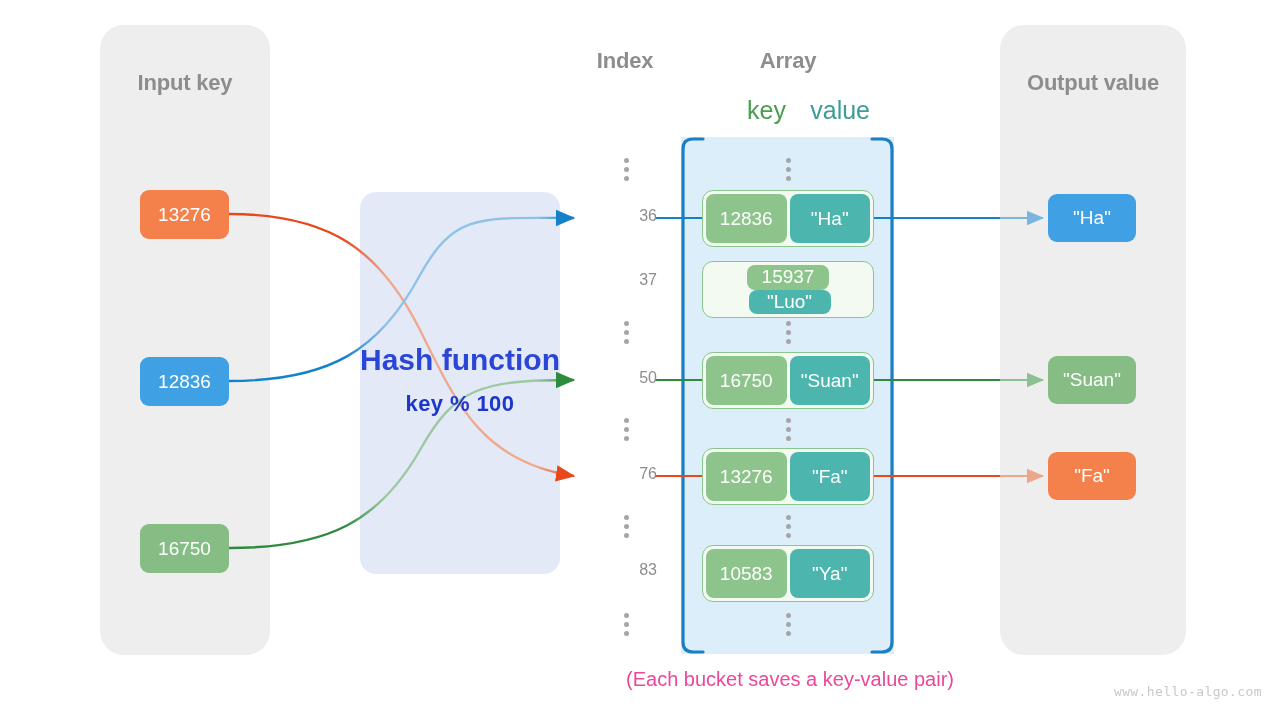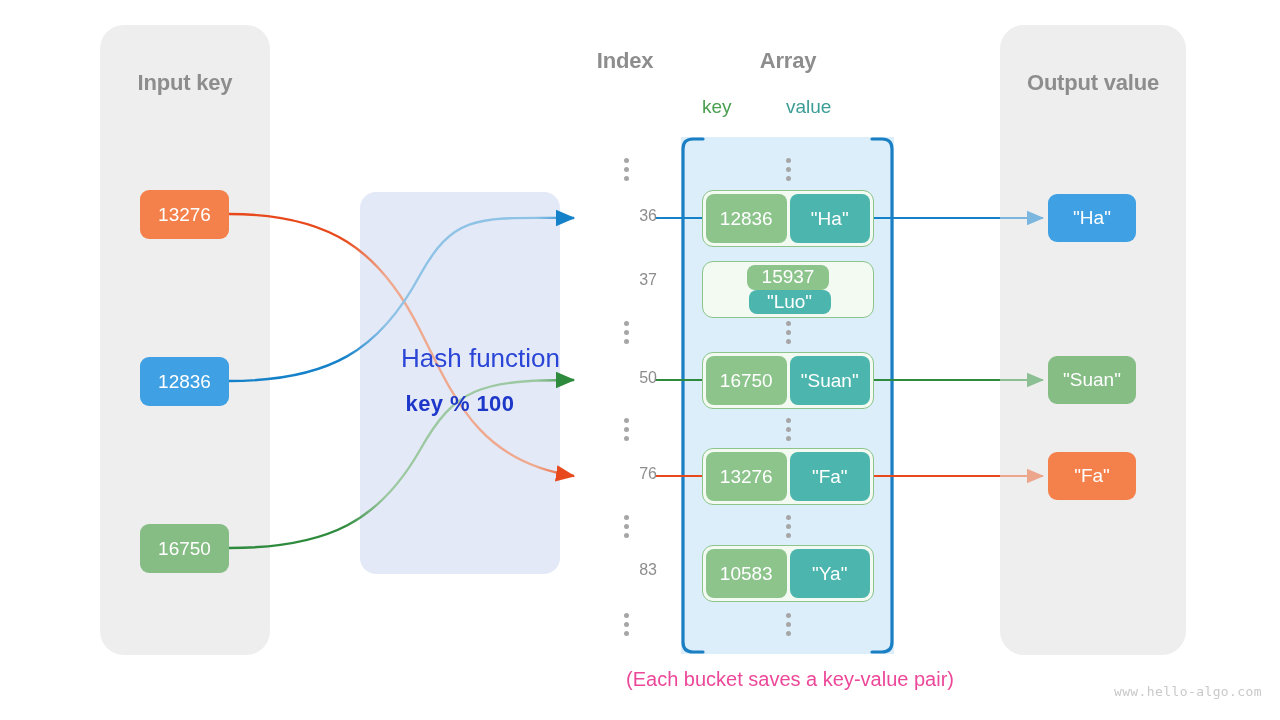--- a/index.html
+++ b/index.html
@@ -47,22 +47,22 @@
     font-weight: bold;
     color: #8d8d8d;
     text-align: center;
     letter-spacing: -0.2px;
   }
   #head-index { left: 565px; top: 48px; width: 120px; }
   #head-array { left: 700px; top: 48px; width: 176px; }
 
   .sub-head {
     position: absolute;
-    font-size: 19px;
-    text-align: left;
+    font-size: 25px;
+    text-align: right;
   }
   #sub-key   { left: 702px; top: 96px; width: 84px; color: #4a9e50; }
   #sub-value { left: 786px; top: 96px; width: 84px; color: #3c9d96; }
 
   
   .pill {
     position: absolute;
     border-radius: 9px;
     color: #ffffff;
     font-size: 19px;
@@ -91,23 +91,24 @@
     width: 200px;
     height: 382px;
     background: #e4e9f8;
     border-radius: 16px;
   }
   #hash-label {
     position: absolute;
     left: 360px;
     top: 343px;
     width: 200px;
-    text-align: right;
-    font-size: 26px;
+    text-align: center;
+    font-size: 30px;
     color: #2b46d6;
+    font-weight: bold;
   }
   #hash-formula {
     position: absolute;
     left: 360px;
     top: 391px;
     width: 200px;
     text-align: center;
     font-size: 22px;
     font-weight: bold;
     color: #1d37c9;

